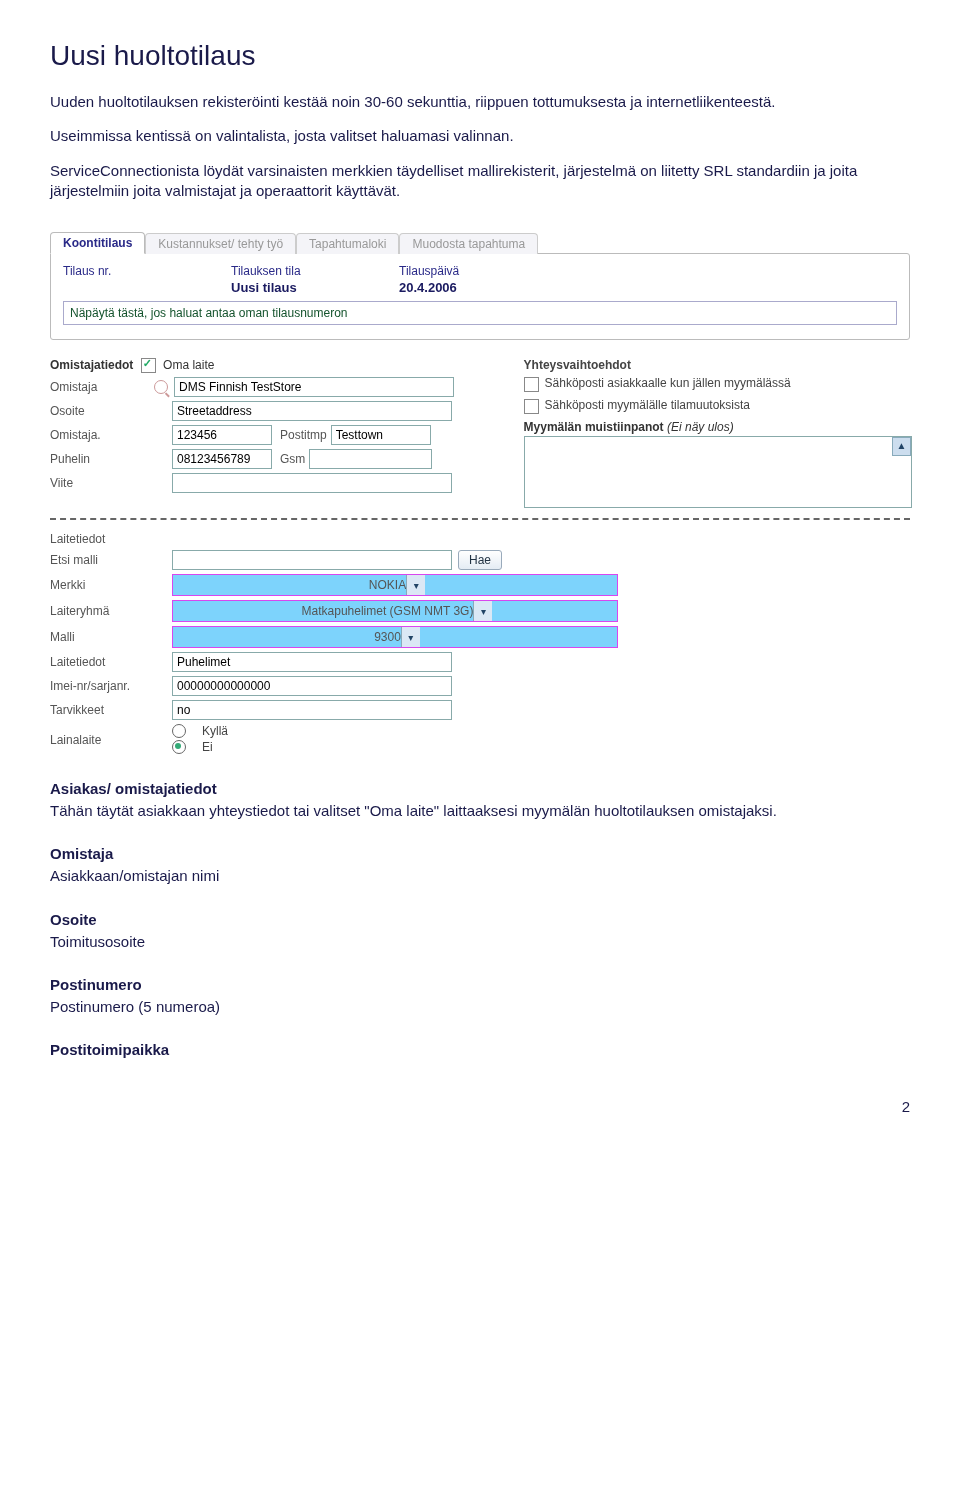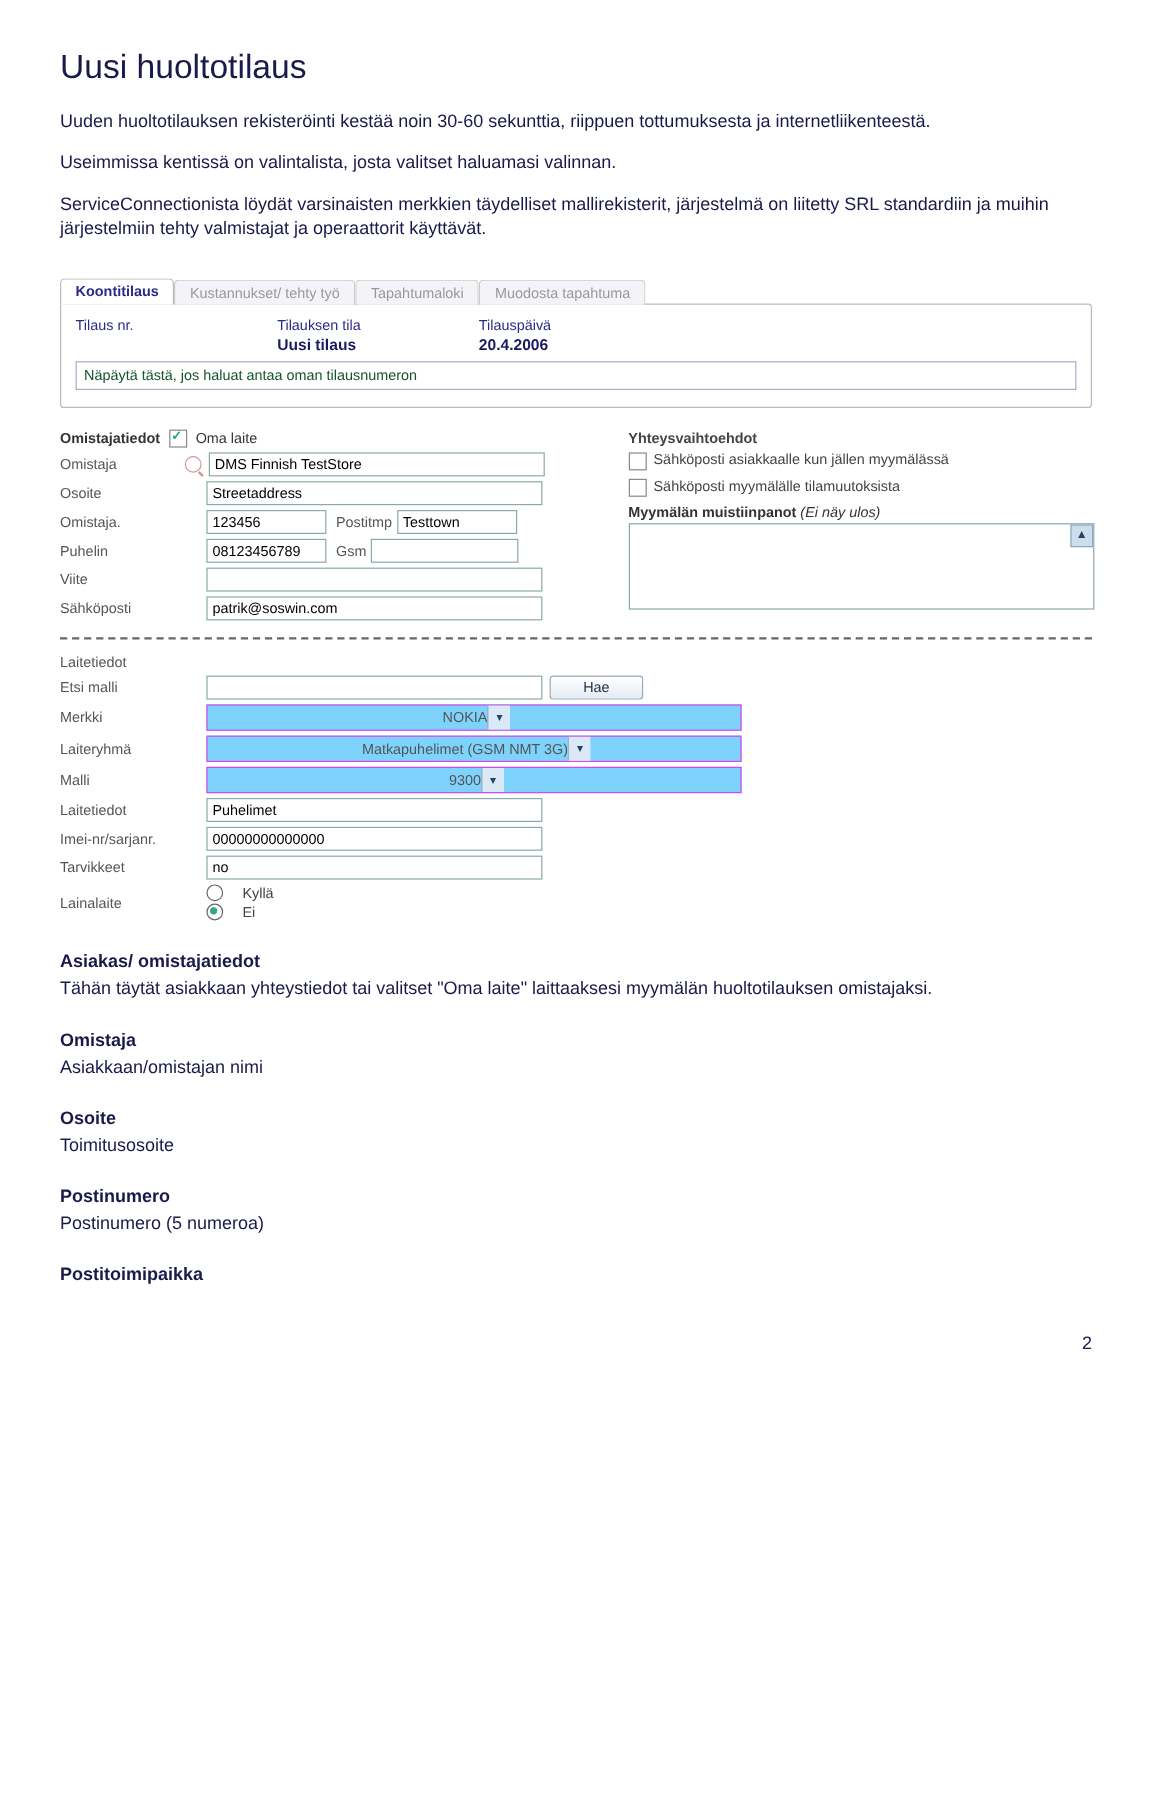--- a/index.html
+++ b/index.html
@@ -175,21 +175,21 @@
   .dd .arrow {
     width: 18px; height: 20px; background: #dbe8f5; border-left: 1px solid #8ab; display: flex; align-items: center; justify-content: center; color: #246; font-size: 10px;
   }
   .radio-row { display: flex; align-items: center; font-size: 12px; color: #444; margin-bottom: 2px; gap: 16px; }
   .radio { width: 12px; height: 12px; border: 1px solid #666; border-radius: 50%; position: relative; }
   .radio.sel::after { content: ""; position: absolute; width: 6px; height: 6px; background: #3a7; border-radius: 50%; top: 2px; left: 2px; }
   .btn {
     display: inline-block;
     border: 1px solid #9ab;
     background: linear-gradient(#fff, #e4ecf4);
-    padding: 2px 27px;
+    padding: 2px 10px;
     font-size: 12px;
     color: #234;
     border-radius: 3px;
     margin-left: 6px;
     text-align: right;
   }
   .chk-small {
     display: inline-block;
     width: 13px;
     height: 13px;
@@ -228,21 +228,21 @@
     color: #1a1a4a;
     margin-top: 40px;
   }
 </style>
 </head>
 <body>
 
 <h1>Uusi huoltotilaus</h1>
 <p class="body">Uuden huoltotilauksen rekisteröinti kestää noin 30-60 sekunttia, riippuen tottumuksesta ja internetliikenteestä.</p>
 <p class="body">Useimmissa kentissä on valintalista, josta valitset haluamasi valinnan.</p>
-<p class="body">ServiceConnectionista löydät varsinaisten merkkien täydelliset mallirekisterit, järjestelmä on liitetty SRL standardiin ja muihin järjestelmiin tehty valmistajat ja operaattorit käyttävät.</p>
+<p class="body">ServiceConnectionista löydät varsinaisten merkkien täydelliset mallirekisterit, järjestelmä on liitetty SRL standardiin ja joita järjestelmiin joita valmistajat ja operaattorit käyttävät.</p>
 
 <div class="tabs">
   <div class="tab active">Koontitilaus</div>
   <div class="tab">Kustannukset/ tehty työ</div>
   <div class="tab">Tapahtumaloki</div>
   <div class="tab">Muodosta tapahtuma</div>
 </div>
 
 <div class="tabpanel">
   <div class="order-header">
@@ -286,24 +286,20 @@
     </div>
     <div class="row">
       <div class="lbl">Puhelin</div>
       <input class="w120" style="margin-left: 22px;" type="text" value="08123456789">
       <span class="rightlbl">Gsm</span>
       <input style="width: 123px;" type="text" value="">
     </div>
     <div class="row">
       <div class="lbl">Viite</div>
       <input class="w280" style="margin-left: 22px;" type="text" value="">
-    </div>
-    <div class="row">
-      <div class="lbl">Sähköposti</div>
-      <input class="w280" style="margin-left: 22px;" type="text" value="patrik@soswin.com">
     </div>
   </div>
   <div class="right">
     <div class="section-head">Yhteysvaihtoehdot</div>
     <div class="chk-row">
       <div class="chk"></div>
       <div>Sähköposti asiakkaalle kun jällen myymälässä</div>
     </div>
     <div class="chk-row">
       <div class="chk"></div>

